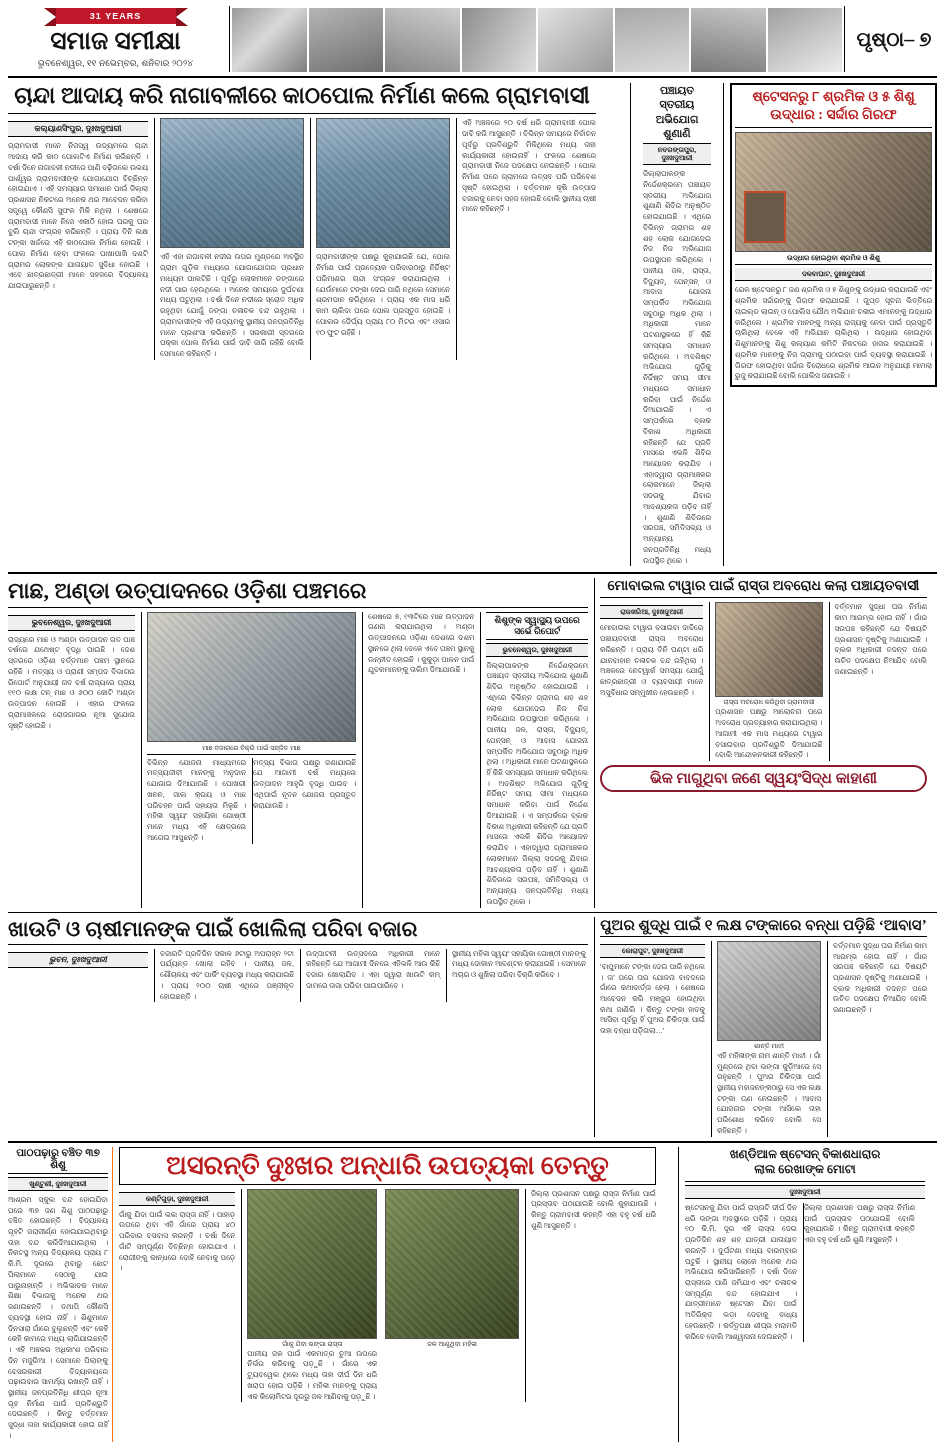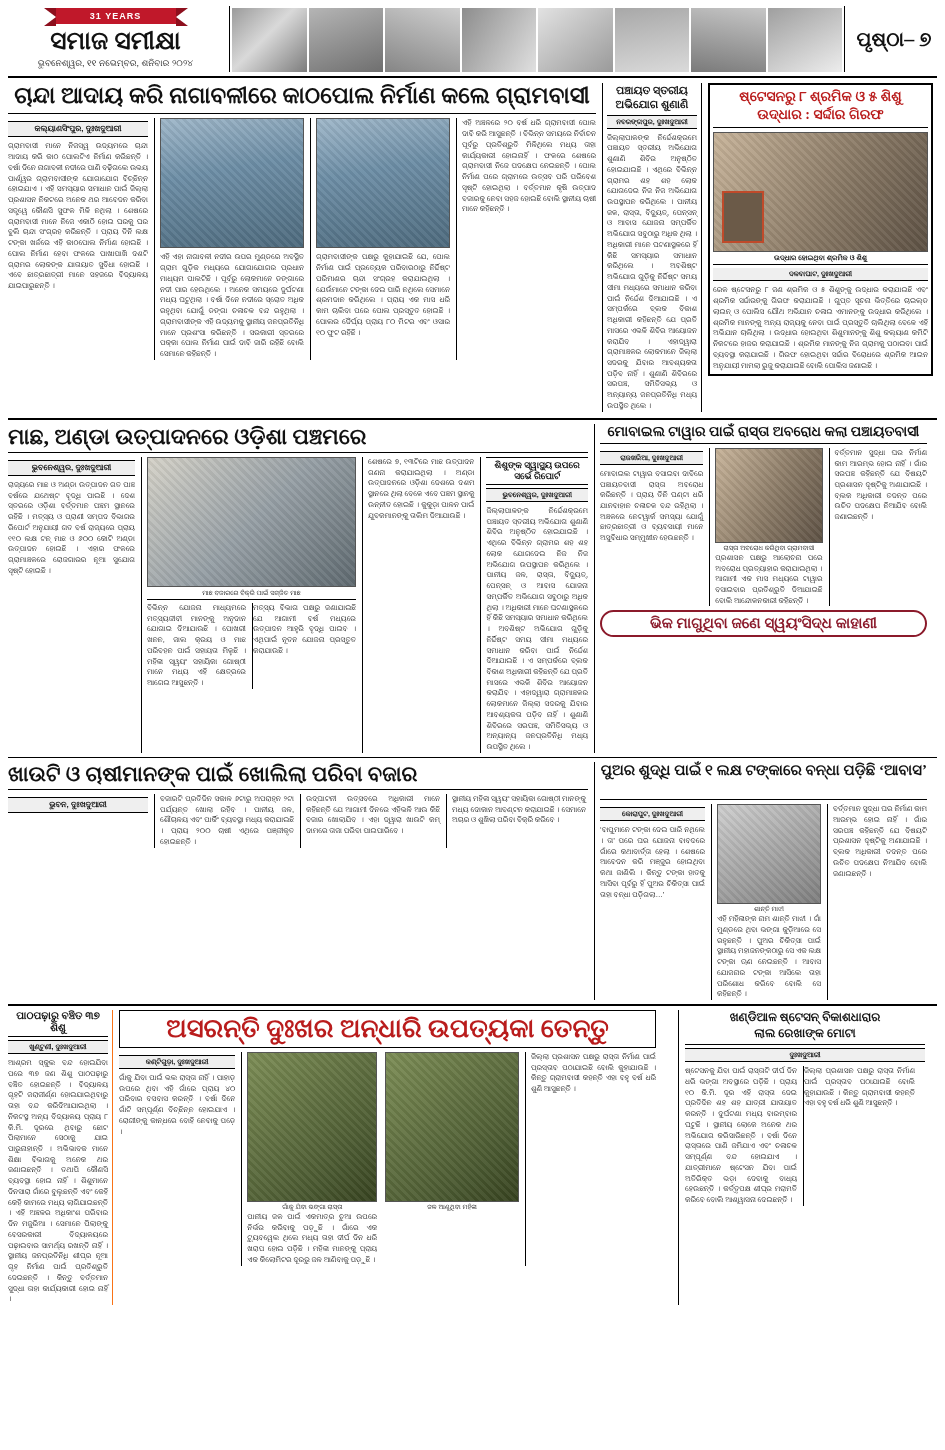--- a/index.html
+++ b/index.html
@@ -156,21 +156,21 @@
         <div class="vline" style="width:140px; padding-left:5px;">
           <div class="photo river" style="height:130px; margin-bottom:4px;"></div>
           <div class="body-txt">ଗ୍ରାମବାସୀଙ୍କ ପକ୍ଷରୁ କୁହାଯାଇଛି ଯେ, ପୋଲ ନିର୍ମାଣ ପାଇଁ ପ୍ରତ୍ୟେକ ପରିବାରଠାରୁ ନିର୍ଦ୍ଦିଷ୍ଟ ପରିମାଣର ଚାନ୍ଦା ସଂଗ୍ରହ କରାଯାଇଥିଲା । ଯେଉଁମାନେ ଟଙ୍କା ଦେଇ ପାରି ନଥିଲେ ସେମାନେ ଶ୍ରମଦାନ କରିଥିଲେ । ପ୍ରାୟ ଏକ ମାସ ଧରି କାମ ଚାଲିବା ପରେ ପୋଲ ପ୍ରସ୍ତୁତ ହୋଇଛି । ପୋଲର ଦୈର୍ଘ୍ୟ ପ୍ରାୟ ୮୦ ମିଟର ଏବଂ ଓସାର ୧୦ ଫୁଟ ରହିଛି ।</div>
         </div>
         <div class="vline" style="width:140px; padding-left:5px;">
           <div class="body-txt">ଏହି ଅଞ୍ଚଳରେ ୨୦ ବର୍ଷ ଧରି ଗ୍ରାମବାସୀ ପୋଲ ଦାବି କରି ଆସୁଛନ୍ତି । ବିଭିନ୍ନ ସମୟରେ ନିର୍ବାଚନ ପୂର୍ବରୁ ପ୍ରତିଶ୍ରୁତି ମିଳିଥିଲେ ମଧ୍ୟ ତାହା କାର୍ଯ୍ୟକାରୀ ହୋଇନାହିଁ । ଫଳରେ ଶେଷରେ ଗ୍ରାମବାସୀ ନିଜେ ପଦକ୍ଷେପ ନେଇଛନ୍ତି । ପୋଲ ନିର୍ମାଣ ପରେ ଗ୍ରାମରେ ଉତ୍ସବ ପରି ପରିବେଶ ସୃଷ୍ଟି ହୋଇଥିଲା । ବର୍ତ୍ତମାନ କୃଷି ଉତ୍ପାଦ ବଜାରକୁ ନେବା ସହଜ ହୋଇଛି ବୋଲି ସ୍ଥାନୀୟ ଚାଷୀ ମାନେ କହିଛନ୍ତି ।</div>
         </div>
       </div>
     </div>
 
-    <div style="width:100px; border-left:1px solid #000; border-right:1px solid #000; padding:0 4px;">
+    <div style="width:100px; border-left:1px solid #000; border-right:1px solid #000; padding:0 12px;margin-left:28px;">
       <div class="hl" style="font-size:11px; text-align:center; line-height:1.3;">ପଞ୍ଚାୟତ ସ୍ତରୀୟ ଅଭିଯୋଗ ଶୁଣାଣି</div>
       <div class="byline" style="font-size:7px;">ନବରଙ୍ଗପୁର, ଦୁଃଖଦୁଆରୀ</div>
       <div class="body-txt">ଜିଲ୍ଲାପାଳଙ୍କ ନିର୍ଦ୍ଦେଶକ୍ରମେ ପଞ୍ଚାୟତ ସ୍ତରୀୟ ଅଭିଯୋଗ ଶୁଣାଣି ଶିବିର ଅନୁଷ୍ଠିତ ହୋଇଯାଇଛି । ଏଥିରେ ବିଭିନ୍ନ ଗ୍ରାମର ଶହ ଶହ ଲୋକ ଯୋଗଦେଇ ନିଜ ନିଜ ଅଭିଯୋଗ ଉପସ୍ଥାପନ କରିଥିଲେ । ପାନୀୟ ଜଳ, ରାସ୍ତା, ବିଦ୍ୟୁତ୍, ପେନ୍‌ସନ୍ ଓ ଆବାସ ଯୋଜନା ସମ୍ପର୍କିତ ଅଭିଯୋଗ ସବୁଠାରୁ ଅଧିକ ଥିଲା । ଅଧିକାରୀ ମାନେ ଘଟଣାସ୍ଥଳରେ ହିଁ କିଛି ସମସ୍ୟାର ସମାଧାନ କରିଥିଲେ । ଅବଶିଷ୍ଟ ଅଭିଯୋଗ ଗୁଡ଼ିକୁ ନିର୍ଦ୍ଦିଷ୍ଟ ସମୟ ସୀମା ମଧ୍ୟରେ ସମାଧାନ କରିବା ପାଇଁ ନିର୍ଦ୍ଦେଶ ଦିଆଯାଇଛି । ଏ ସମ୍ପର୍କରେ ବ୍ଲକ ବିକାଶ ଅଧିକାରୀ କହିଛନ୍ତି ଯେ ପ୍ରତି ମାସରେ ଏଭଳି ଶିବିର ଆୟୋଜନ କରାଯିବ । ଏହାଦ୍ୱାରା ଗ୍ରାମାଞ୍ଚଳର ଲୋକମାନେ ଜିଲ୍ଲା ସଦରକୁ ଯିବାର ଆବଶ୍ୟକତା ପଡ଼ିବ ନାହିଁ । ଶୁଣାଣି ଶିବିରରେ ସରପଞ୍ଚ, ସମିତିସଭ୍ୟ ଓ ଅନ୍ୟାନ୍ୟ ଜନପ୍ରତିନିଧି ମଧ୍ୟ ଉପସ୍ଥିତ ଥିଲେ ।</div>
     </div>
 
     <div style="width:225px;">
       <div class="boxed" style="border-width:2px; padding:3px;">
         <div class="hl red" style="font-size:14px; text-align:center; line-height:1.3;">ଷ୍ଟେସନରୁ ୮ ଶ୍ରମିକ ଓ ୫ ଶିଶୁ</div>
         <div class="hl red" style="font-size:14px; text-align:center; line-height:1.3; border-bottom:1px solid #000; padding-bottom:3px;">ଉଦ୍ଧାର : ସର୍ଦ୍ଦାର ଗିରଫ</div>
         <div class="photo crowd" style="height:120px; margin:4px 0 2px 0;">
@@ -233,37 +233,37 @@
     </div>
   </div>
 
   <div class="rule"></div>
 
   <div style="display:flex; gap:6px;">
 
     <div style="width:580px;">
       <div class="hl" style="font-size:21px; border-bottom:1px solid #000; padding-bottom:3px;">ଖାଉଟି ଓ ଚାଷୀମାନଙ୍କ ପାଇଁ ଖୋଲିଲା ପରିବା ବଜାର</div>
       <div class="cols" style="margin-top:4px;">
-        <div style="width:140px;">
+        <div style="width:140px;font-style:italic;">
           <div class="byline">ଭୁବନ, ଦୁଃଖଦୁଆରୀ</div>
         </div>
         <div class="vline" style="width:140px; padding-left:5px;">
           <div class="body-txt">ବଜାରଟି ପ୍ରତିଦିନ ସକାଳ ୬ଟାରୁ ଅପରାହ୍ନ ୨ଟା ପର୍ଯ୍ୟନ୍ତ ଖୋଲା ରହିବ । ପାନୀୟ ଜଳ, ଶୌଚାଳୟ ଏବଂ ପାର୍କିଂ ବ୍ୟବସ୍ଥା ମଧ୍ୟ କରାଯାଇଛି । ପ୍ରାୟ ୨୦୦ ଚାଷୀ ଏଥିରେ ପଞ୍ଜୀକୃତ ହୋଇଛନ୍ତି ।</div>
         </div>
         <div class="vline" style="width:140px; padding-left:5px;">
           <div class="body-txt">ଉଦ୍‌ଘାଟନୀ ଉତ୍ସବରେ ଅଧିକାରୀ ମାନେ କହିଛନ୍ତି ଯେ ଆଗାମୀ ଦିନରେ ଏହିଭଳି ଆଉ କିଛି ବଜାର ଖୋଲାଯିବ । ଏହା ଦ୍ୱାରା ଖାଉଟି କମ୍ ଦାମରେ ତାଜା ପରିବା ପାଇପାରିବେ ।</div>
         </div>
         <div class="vline" style="width:140px; padding-left:5px;">
           <div class="body-txt">ସ୍ଥାନୀୟ ମହିଳା ସ୍ୱୟଂ ସହାୟିକା ଗୋଷ୍ଠୀ ମାନଙ୍କୁ ମଧ୍ୟ ଦୋକାନ ଆବଣ୍ଟନ କରାଯାଇଛି । ସେମାନେ ଅଚାର ଓ ଶୁଖିଲା ପରିବା ବିକ୍ରି କରିବେ ।</div>
         </div>
       </div>
     </div>
 
     <div style="width:333px; border-left:1px solid #000; padding-left:5px;">
-      <div class="hl" style="font-size:15px; text-align:right; border-bottom:1px solid #000; padding-bottom:20px;">ପୁଅର ଶୁଦ୍ଧି ପାଇଁ ୧ ଲକ୍ଷ ଟଙ୍କାରେ ବନ୍ଧା ପଡ଼ିଛି ‘ଆବାସ’</div>
+      <div class="hl" style="font-size:15px; text-align:center; border-bottom:1px solid #000; padding-bottom:2px;">ପୁଅର ଶୁଦ୍ଧି ପାଇଁ ୧ ଲକ୍ଷ ଟଙ୍କାରେ ବନ୍ଧା ପଡ଼ିଛି ‘ଆବାସ’</div>
       <div class="cols" style="margin-top:4px;">
         <div style="width:105px;">
           <div class="byline" style="font-size:7px;">କୋରାପୁଟ, ଦୁଃଖଦୁଆରୀ</div>
           <div class="body-txt">‘ବାପୁମାନେ ଟଙ୍କା ଦେଇ ପାରି ନଥିଲେ । ତା’ ପରେ ଘର ଯୋଜନା ବାବଦରେ ଗାଁରେ କଥାବାର୍ତ୍ତା ହେଲା । ଶେଷରେ ଆବେଦନ କରି ମଞ୍ଜୁର ହୋଇଥିବା କଥା ଜାଣିଲି । କିନ୍ତୁ ଟଙ୍କା ହାତକୁ ଆସିବା ପୂର୍ବରୁ ହିଁ ପୁଅର ଚିକିତ୍ସା ପାଇଁ ତାହା ବନ୍ଧା ପଡ଼ିଗଲା…’</div>
         </div>
         <div class="vline" style="width:110px; padding-left:5px;">
           <div class="photo grey" style="height:100px;"></div>
           <div style="font-size:6.6px; text-align:center; padding:1px 0;">ଶାନ୍ତି ମାଝୀ</div>
           <div class="body-txt">ଏହି ମହିଳାଙ୍କ ନାମ ଶାନ୍ତି ମାଝୀ । ଗାଁ ମୁଣ୍ଡରେ ଥିବା ଭଙ୍ଗା କୁଡ଼ିଆରେ ସେ ରହୁଛନ୍ତି । ପୁଅର ଚିକିତ୍ସା ପାଇଁ ସ୍ଥାନୀୟ ମହାଜନଙ୍କଠାରୁ ସେ ଏକ ଲକ୍ଷ ଟଙ୍କା ଋଣ ନେଇଛନ୍ତି । ଆବାସ ଯୋଜନାର ଟଙ୍କା ଆସିଲେ ତାହା ପରିଶୋଧ କରିବେ ବୋଲି ସେ କହିଛନ୍ତି ।</div>
         </div>

